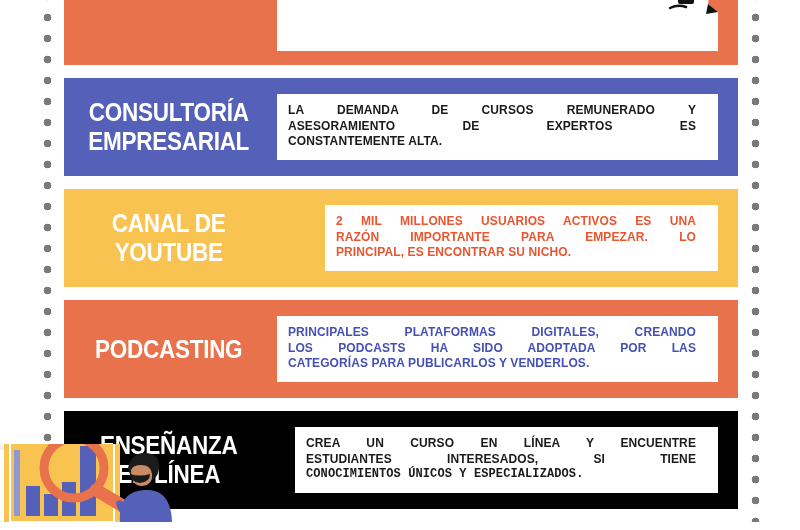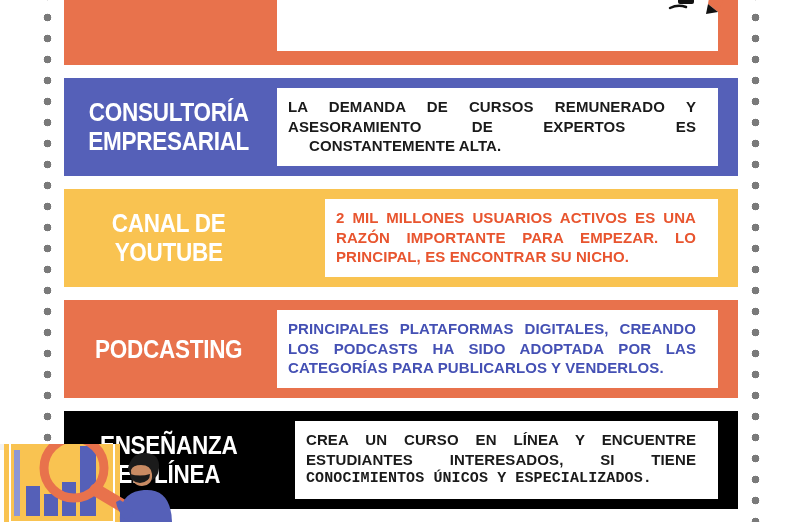--- a/index.html
+++ b/index.html
@@ -69,21 +69,21 @@
     text-transform: uppercase;
     white-space: pre-line;
   }
   .row-text {
     flex: 1 1 auto;
     background: #ffffff;
     margin: 0 20px 0 0;
     padding: 9px 22px 10px 11px;
     box-sizing: border-box;
     font-weight: 700;
-    font-size: 15px;
+    font-size: 12px;
     line-height: 1.33;
     text-align: justify;
     text-align-last: justify;
     letter-spacing: 0.1px;
     text-transform: uppercase;
     font-family: "Liberation Sans Narrow", "Liberation Sans", sans-serif;
   }
   .row-text > span { display: block; }
 
   
@@ -131,21 +131,21 @@
       <div class="row clipped-top" style="background: rgb(232, 114, 76);">
         <div class="row-label" style="color: rgb(255, 255, 255);"></div>
         <div class="row-text" style="color: rgb(85, 96, 184); min-height: 58px;">&nbsp;</div>
       </div>
       <div class="row full" style="background: rgb(85, 96, 184);">
         <div class="row-label" style="color: rgb(255, 255, 255);">CONSULTORÍA
 EMPRESARIAL</div>
         <div class="row-text" style="color: rgb(26, 26, 26);">
           <span>LA DEMANDA DE CURSOS REMUNERADO Y</span>
           <span>ASESORAMIENTO DE EXPERTOS ES</span>
-          <span style="text-align-last: left; margin-left: 21px;">CONSTANTEMENTE ALTA.</span>
+          <span style="text-align-last: left;">CONSTANTEMENTE ALTA.</span>
         </div>
       </div>
       <div class="row full" style="background: rgb(249, 195, 81);">
         <div class="row-label" style="color: rgb(255, 255, 255);">CANAL DE
 YOUTUBE</div>
         <div class="row-text" style="color: rgb(232, 85, 47); margin-left: 48px;">
           <span>2 MIL MILLONES USUARIOS ACTIVOS ES UNA</span>
           <span>RAZÓN IMPORTANTE PARA EMPEZAR. LO</span>
           <span style="text-align-last: left;">PRINCIPAL, ES ENCONTRAR SU NICHO.</span>
         </div>

